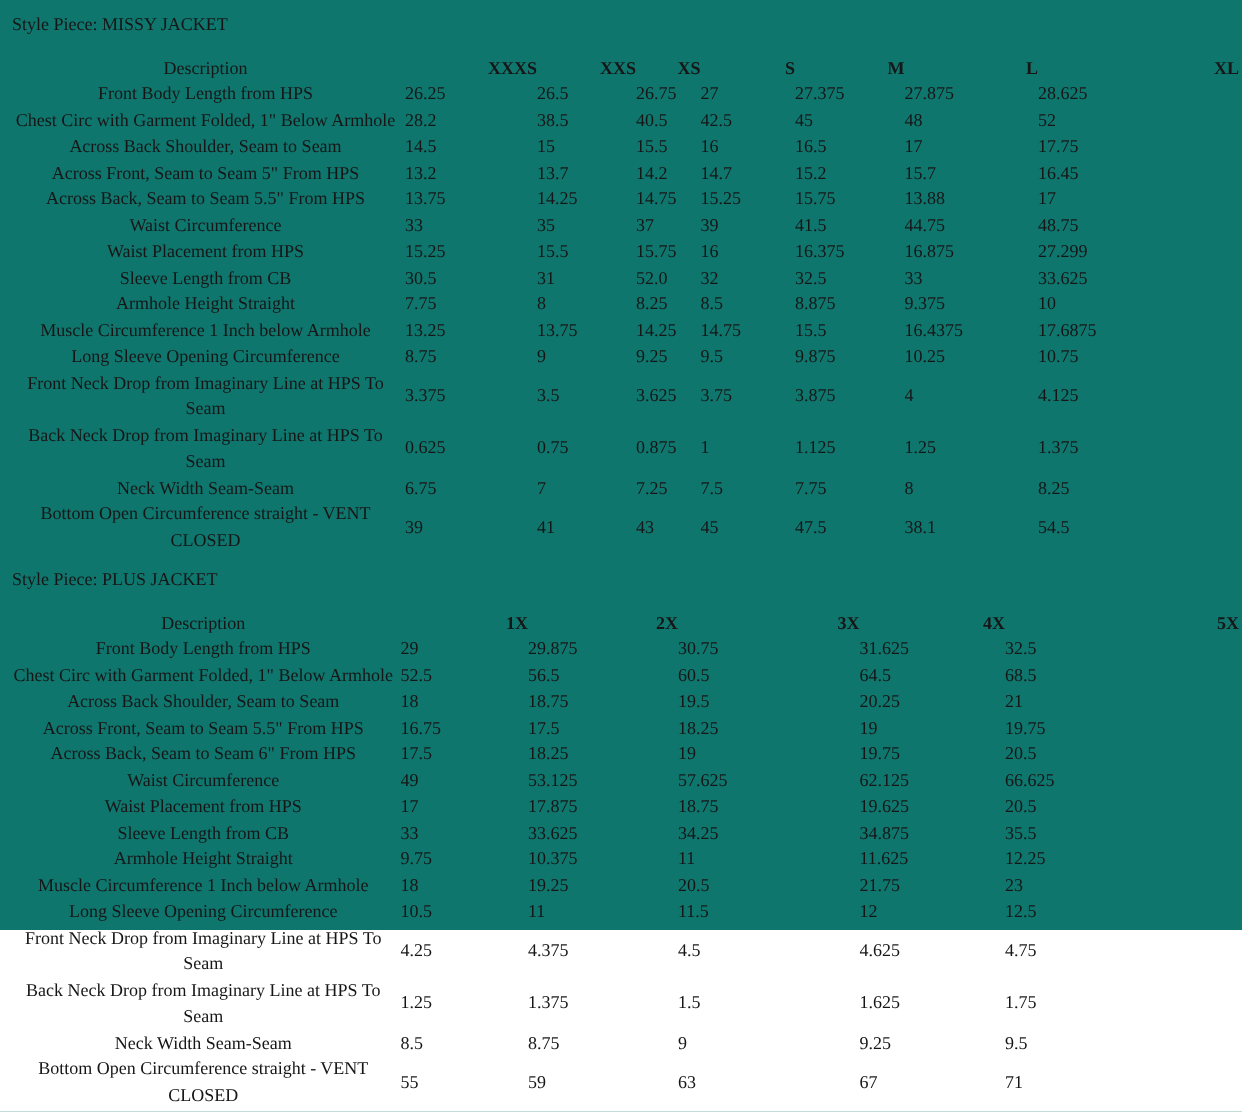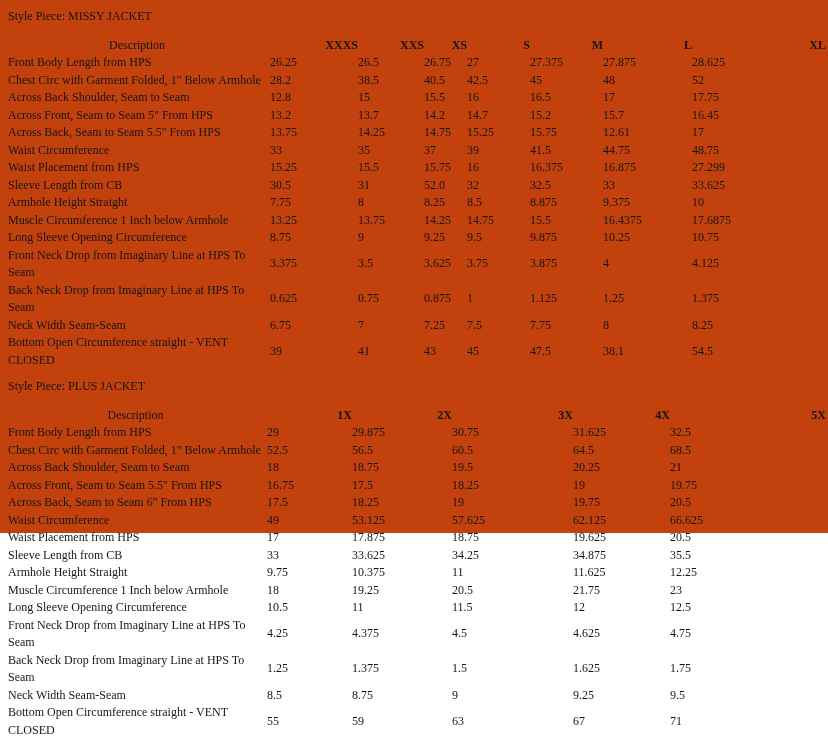--- a/index.html
+++ b/index.html
@@ -3,40 +3,40 @@
 <meta charset="utf-8">
 <style>
   * { margin:0; padding:0; box-sizing:border-box; }
   html,body { background:#ffffff; }
   body {
     width:828px; height:741px; overflow:hidden;
     color:#161616;
     font-family:"Liberation Serif", serif;
     font-size:12px;
   }
-  .page { width:828px; height:533px; padding:8px 0 0 8px; background:#c2410c; }
+  .page { width:828px; height:620px; padding:8px 0 0 8px; background:#0f766e; }
   .spec-table-block { display:block; }
   .spec-table-block + .spec-table-block { margin-top:9px; }
   .style-title { line-height:17.5px; margin-bottom:11px; }
   table.spec-table {
     table-layout:fixed;
     width:818px;
     border-collapse:collapse;
     border-spacing:0;
   }
   .spec-table th, .spec-table td {
     padding:0;
     line-height:17.5px;
     vertical-align:middle;
     font-weight:normal;
     text-align:left;
     overflow:hidden;
   }
   .spec-table thead th { font-weight:bold; text-align:right; }
-  .spec-table th.desc, .spec-table td.desc { text-align:left; padding-right:4px; }
+  .spec-table th.desc, .spec-table td.desc { text-align:center; padding-right:4px; }
   .spec-table thead th.desc { text-align:center; font-weight:normal; }
   
   .t0 .c0{width:262px} .t0 .c1{width:88px} .t0 .c2{width:66px} .t0 .c3{width:43px}
   .t0 .c4{width:63px}  .t0 .c5{width:73px} .t0 .c6{width:89px} .t0 .c7{width:134px}
   
   .t1 .c0{width:259px} .t1 .c1{width:85px} .t1 .c2{width:100px}
   .t1 .c3{width:121px} .t1 .c4{width:97px} .t1 .c5{width:156px}
 </style>
 </head>
 <body>
@@ -83,21 +83,21 @@
             <td>28.2</td>
             <td>38.5</td>
             <td>40.5</td>
             <td>42.5</td>
             <td>45</td>
             <td>48</td>
             <td>52</td>
           </tr>
           <tr>
             <td class="desc">Across Back Shoulder, Seam to Seam</td>
-            <td>12.8</td>
+            <td>14.5</td>
             <td>15</td>
             <td>15.5</td>
             <td>16</td>
             <td>16.5</td>
             <td>17</td>
             <td>17.75</td>
           </tr>
           <tr>
             <td class="desc">Across Front, Seam to Seam 5" From HPS</td>
             <td>13.2</td>
@@ -108,21 +108,21 @@
             <td>15.7</td>
             <td>16.45</td>
           </tr>
           <tr>
             <td class="desc">Across Back, Seam to Seam 5.5" From HPS</td>
             <td>13.75</td>
             <td>14.25</td>
             <td>14.75</td>
             <td>15.25</td>
             <td>15.75</td>
-            <td>12.61</td>
+            <td>13.88</td>
             <td>17</td>
           </tr>
           <tr>
             <td class="desc">Waist Circumference</td>
             <td>33</td>
             <td>35</td>
             <td>37</td>
             <td>39</td>
             <td>41.5</td>
             <td>44.75</td>

